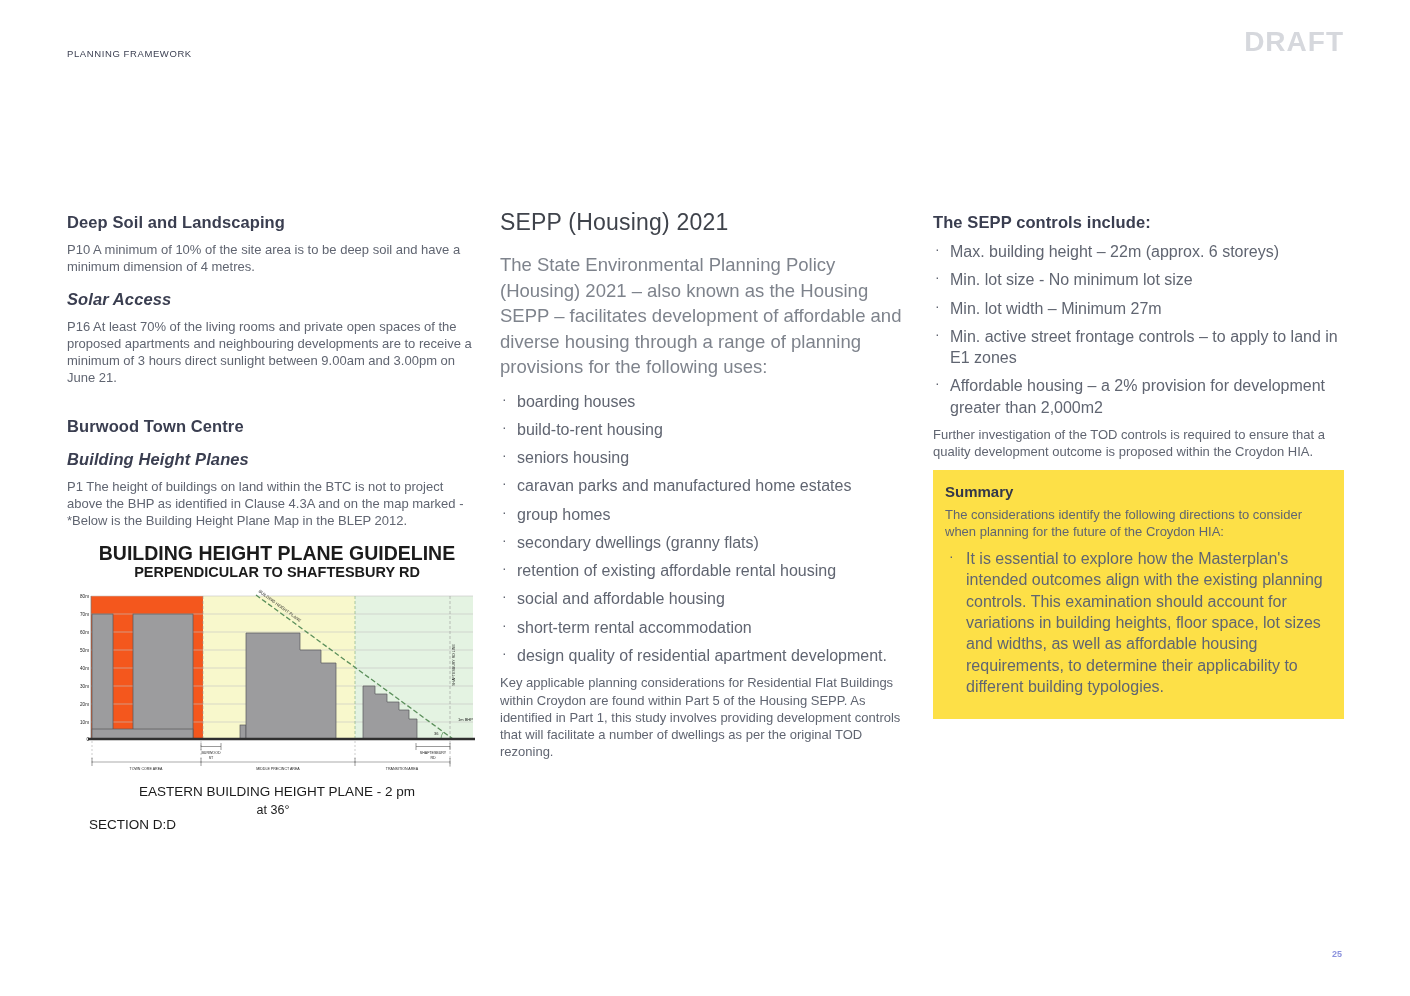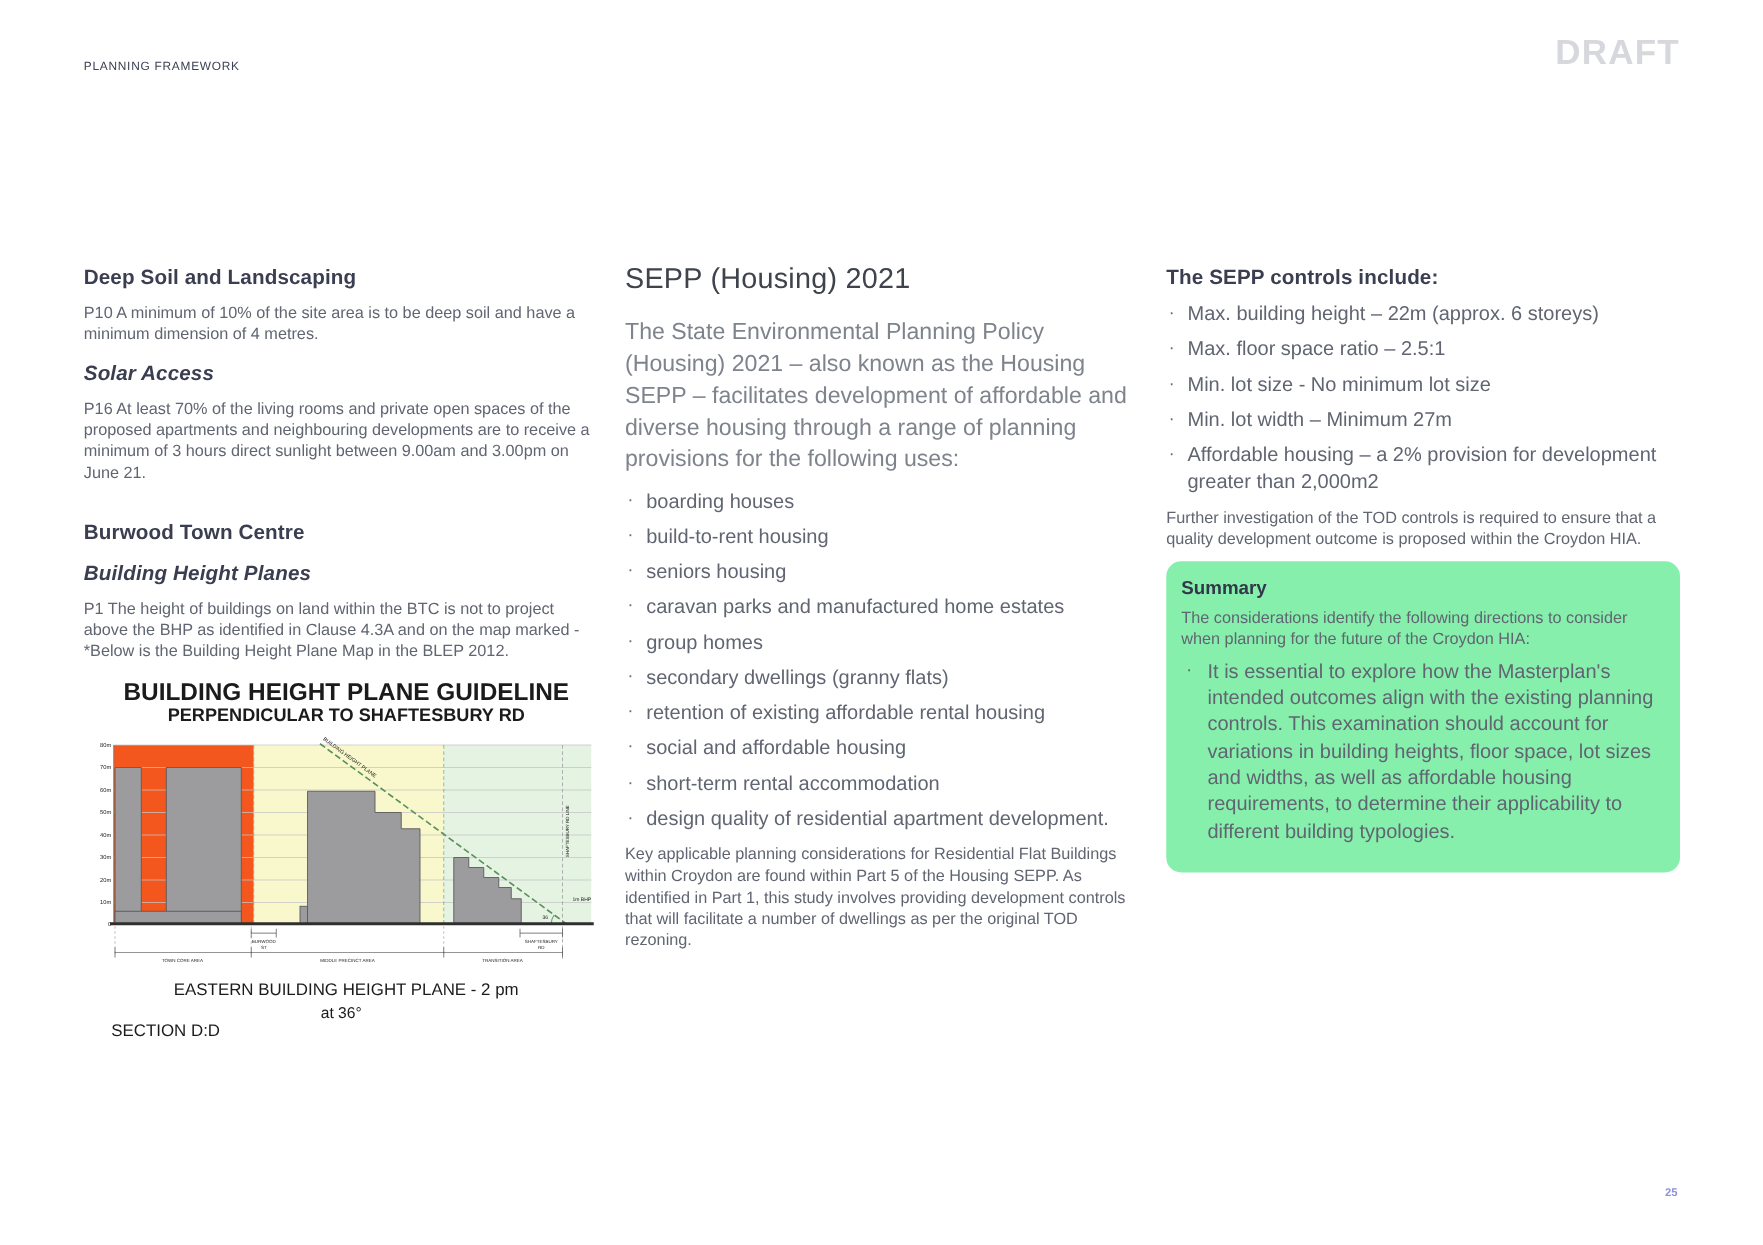--- a/index.html
+++ b/index.html
@@ -54,23 +54,22 @@
     position: relative; padding-left: 17px;
     font-size: 16px; line-height: 1.33; color: #606571;
     margin-bottom: 7px;
   }
   ul.dots li::before {
     content: "·"; position: absolute; left: 2px; top: -1px;
     color: #606571; font-size: 14px;
   }
   .summary-box {
     margin-top: 10px;
-    background: #86efac;
+    background: #fde047;
     padding: 13px 12px 14px 12px;
-    border-radius: 12px;
   }
   .summary-box h4 {
     font-size: 15px; font-weight: 600; color: #33374a; margin-bottom: 7px;
   }
   .summary-box p {
     font-size: 13px; line-height: 1.3; color: #606571; margin-bottom: 7px;
   }
   .summary-box ul.dots li { padding-left: 21px; margin-bottom: 0; }
   .summary-box ul.dots li::before { left: 4px; }
 
@@ -217,23 +216,23 @@
       <li>short-term rental accommodation</li>
       <li>design quality of residential apartment development.</li>
     </ul>
     <p class="body" style="margin-top:7px">Key applicable planning considerations for Residential Flat Buildings within Croydon are found within Part 5 of the Housing SEPP. As identified in Part 1, this study involves providing development controls that will facilitate a number of dwellings as per the original TOD rezoning.</p>
   </div>
 
   <div class="col col-right">
     <h3 class="sec">The SEPP controls include:</h3>
     <ul class="dots">
       <li>Max. building height – 22m (approx. 6 storeys)</li>
-      <li>Max. floor space ratio – 2.5:1</li>
       <li>Min. lot size - No minimum lot size</li>
       <li>Min. lot width – Minimum 27m</li>
+      <li>Min. active street frontage controls – to apply to land in E1 zones</li>
       <li>Affordable housing – a 2% provision for development greater than 2,000m2</li>
     </ul>
     <p class="body" style="margin-top:4px">Further investigation of the TOD controls is required to ensure that a quality development outcome is proposed within the Croydon HIA.</p>
 
     <div class="summary-box">
       <h4>Summary</h4>
       <p>The considerations identify the following directions to consider when planning for the future of the Croydon HIA:</p>
       <ul class="dots">
         <li>It is essential to explore how the Masterplan's intended outcomes align with the existing planning controls. This examination should account for variations in building heights, floor space, lot sizes and widths, as well as affordable housing requirements, to determine their applicability to different building typologies.</li>
       </ul>

